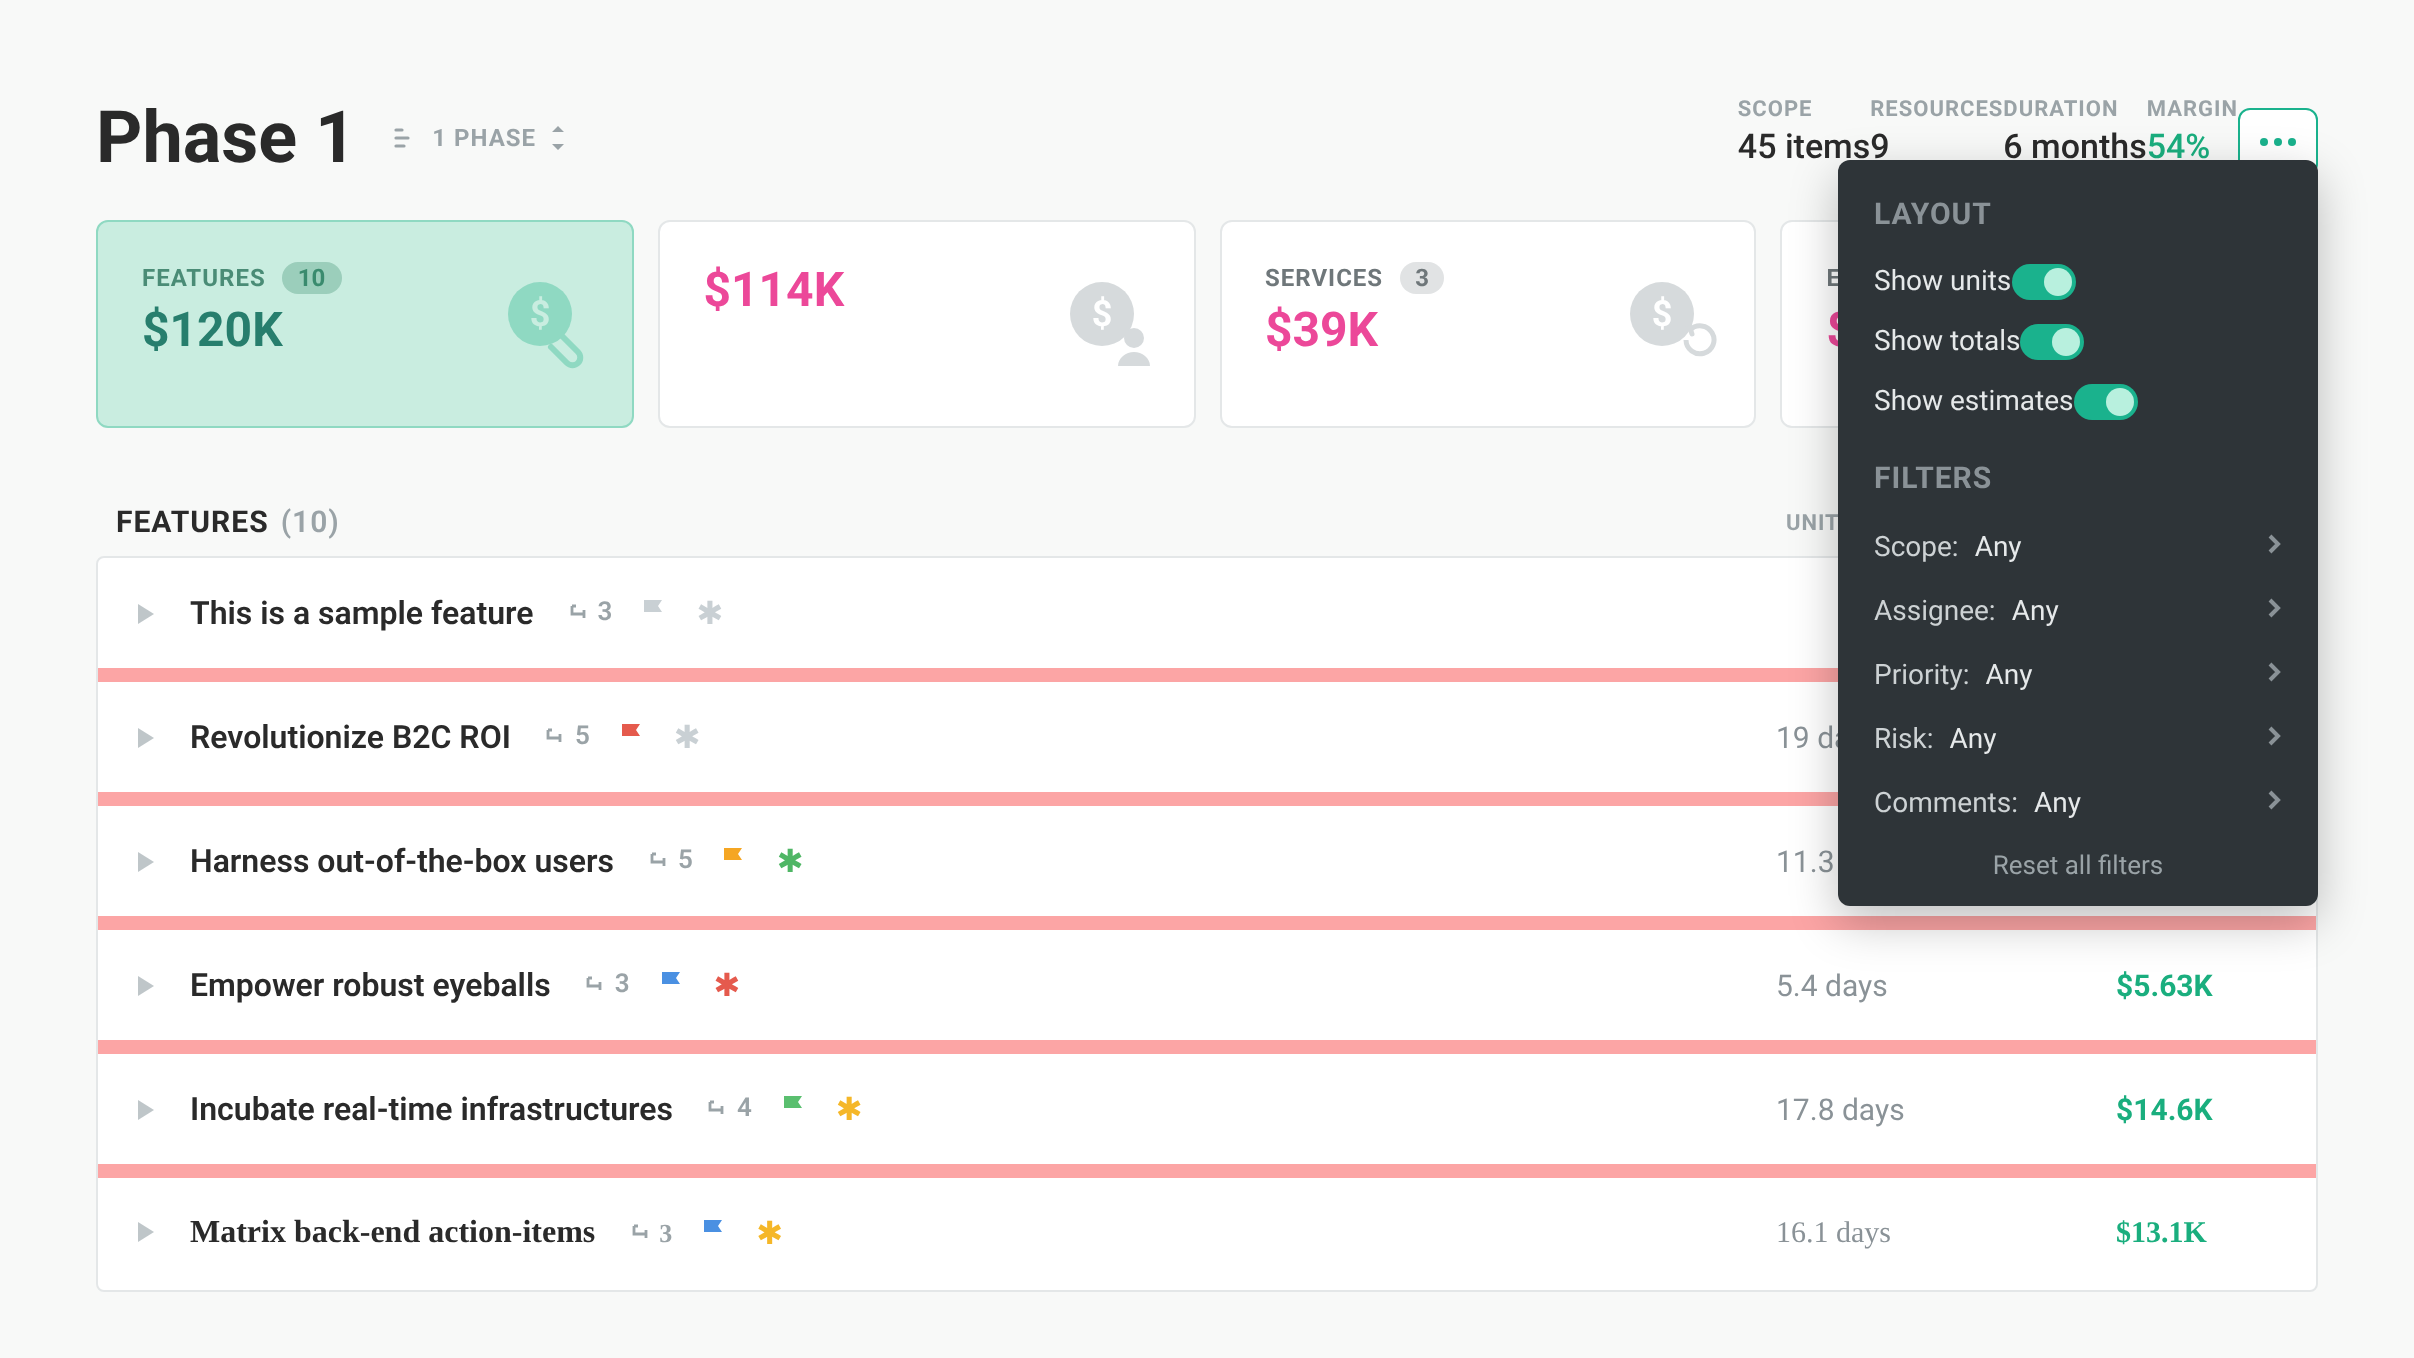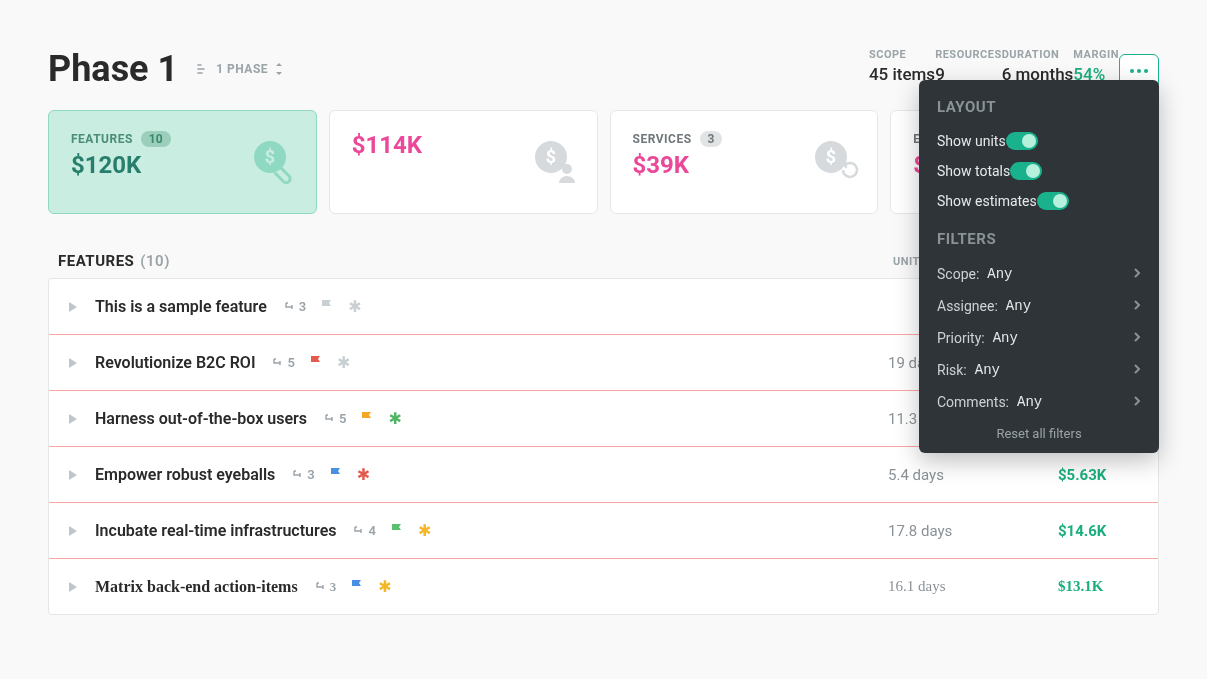--- a/index.html
+++ b/index.html
@@ -189,21 +189,21 @@
   
   .table {
     background: #fff;
     border: 1px solid #e4e7e8;
     border-radius: 4px;
   }
   .row {
     display: flex;
     align-items: center;
     padding: 18px 20px;
-    border-bottom: 1px solid #fca5a5;
+    border-bottom: 7px solid #fca5a5;
   }
   .row:last-child { border-bottom: none; font-family: Liberation Serif, serif; }
   .caret {
     color: #bfc6c9;
     margin-right: 18px;
     cursor:pointer;
   }
   .row-title {
     font-size: 16px;
     font-weight: 600;
@@ -297,21 +297,21 @@
   .pop-divider-space { height:10px; }
   .pop-filter-row {
     display:flex;
     align-items:center;
     justify-content:space-between;
     padding: 8px 0;
     cursor:pointer;
   }
   .pf-left { display:flex; gap:8px; }
   .pf-key { color:#cdd2d4; }
-  .pf-val { color:#e6e9ea;font-family:Liberation Mono, monospace; }
+  .pf-val { color:#e6e9ea; }
   .pf-chev { color:#8a9297; }
   .pop-reset {
     text-align:center;
     color:#9aa3a7;
     font-size:13px;
     padding-top:8px;
     cursor:pointer;
   }
 
 </style>

